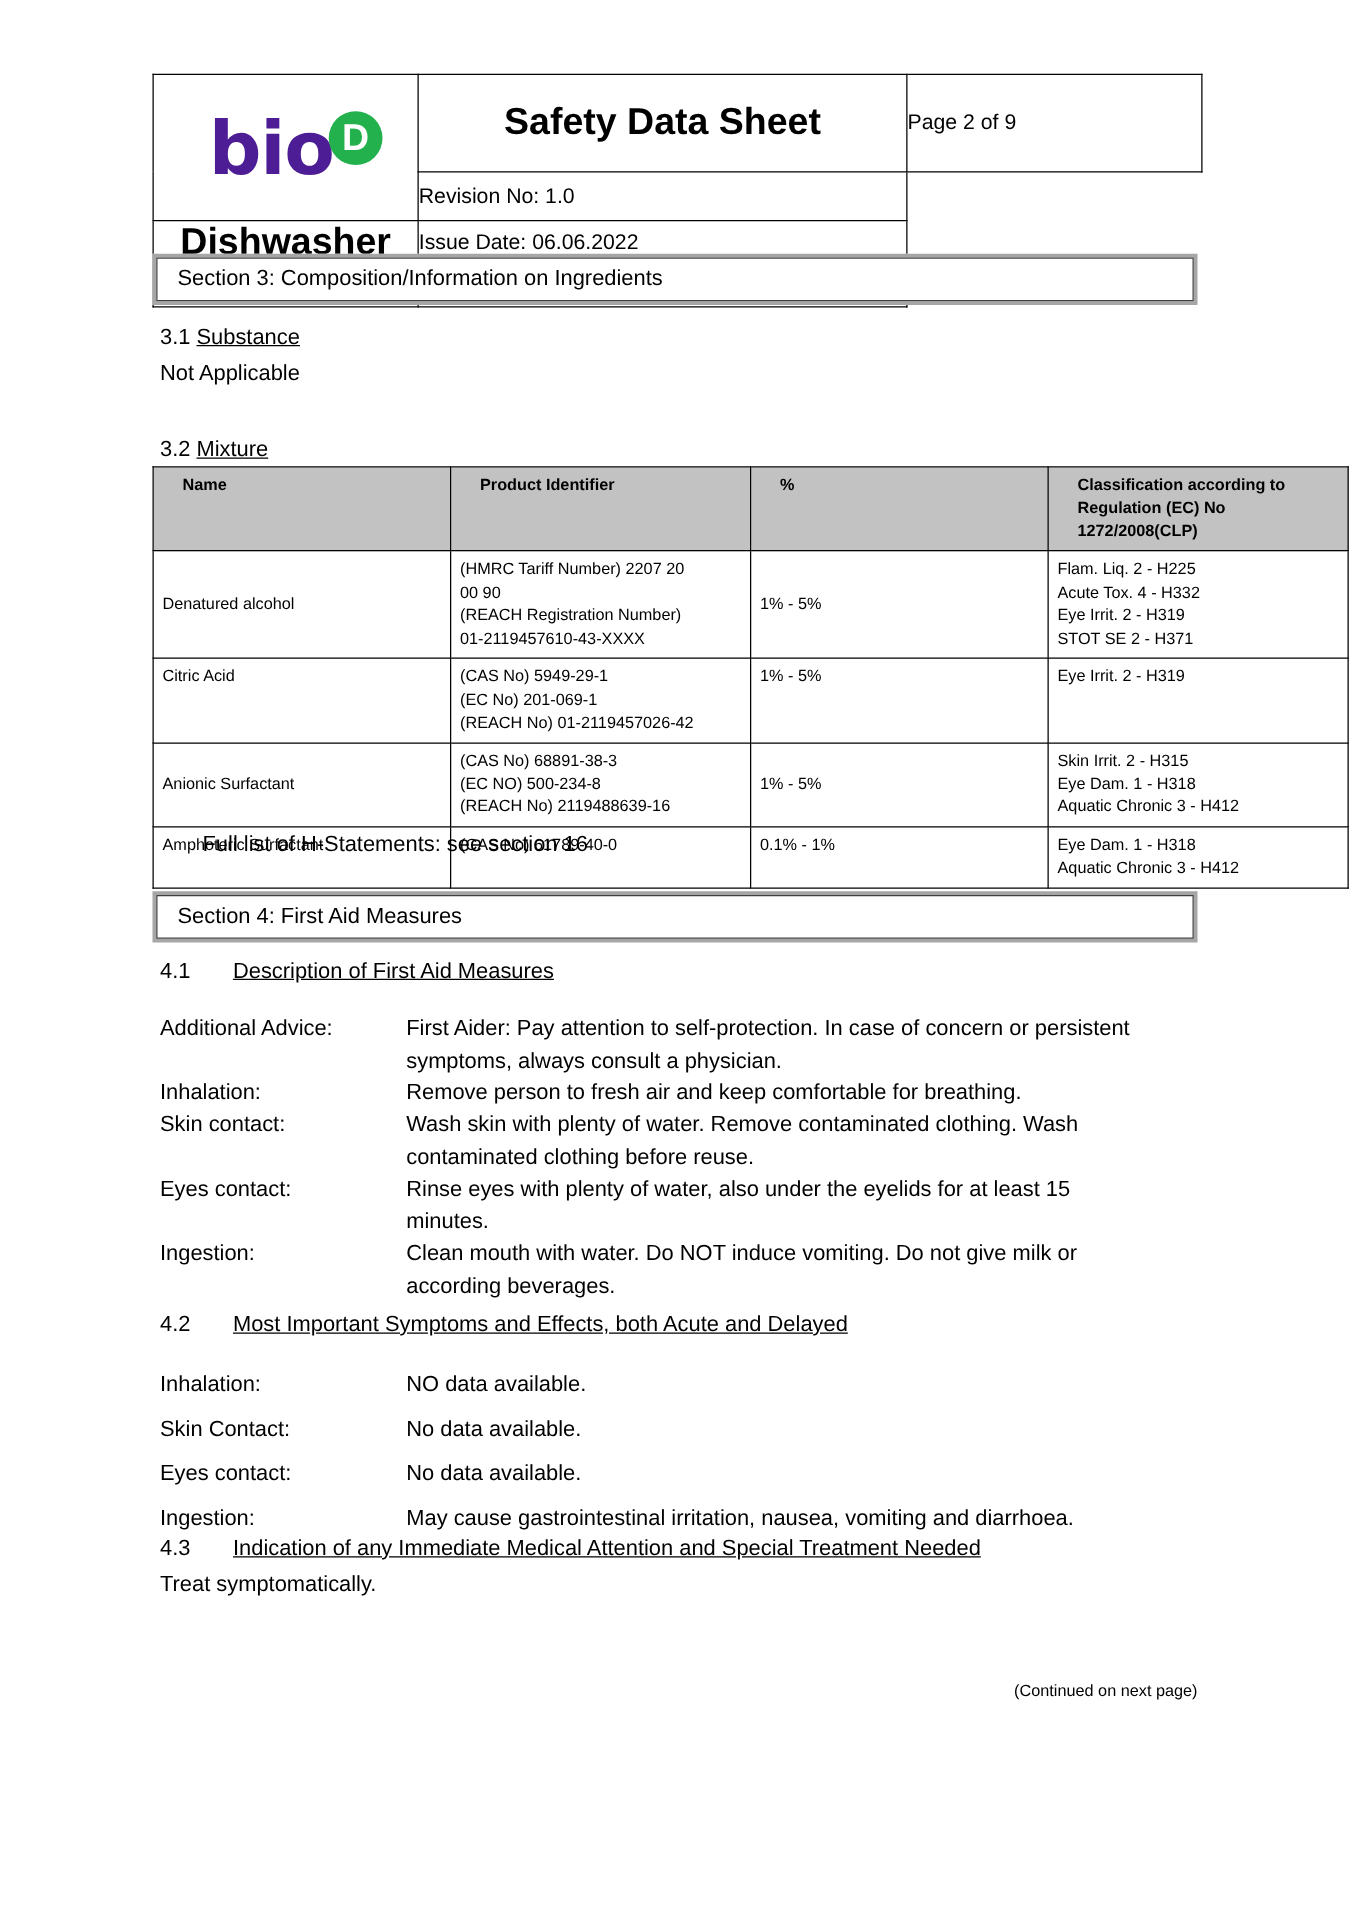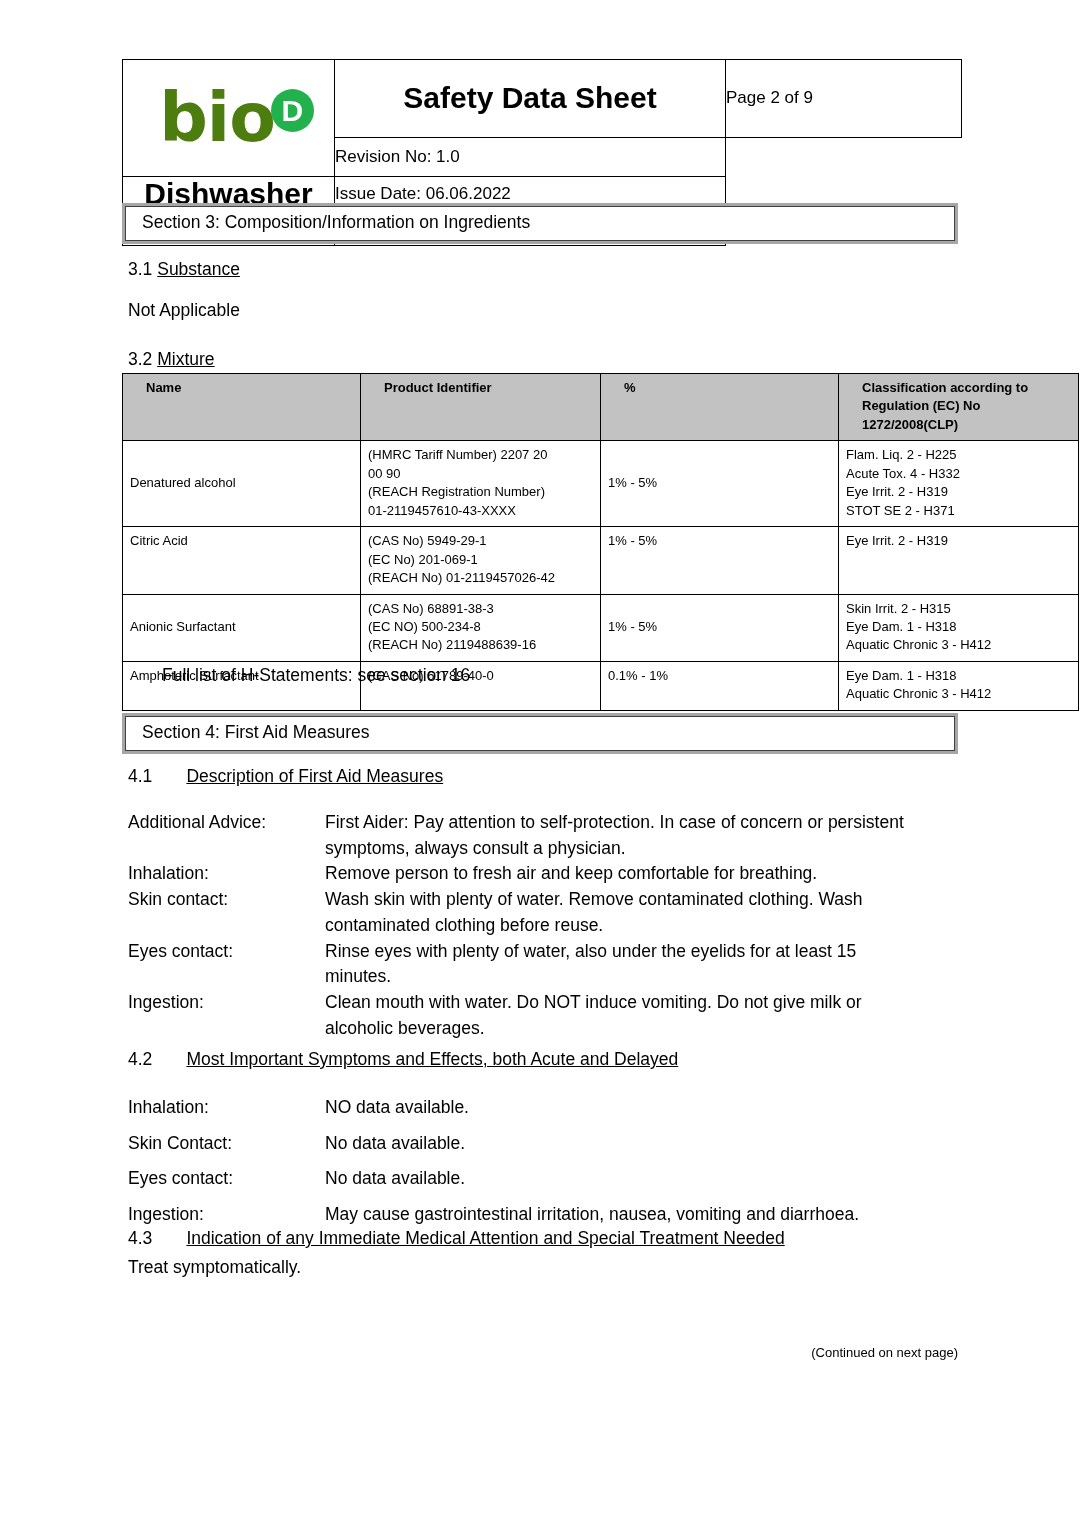--- a/index.html
+++ b/index.html
@@ -45,24 +45,24 @@
   }
   .logo-wrap {
     display: inline-block;
     position: relative;
     line-height: 1;
     white-space: nowrap;
   }
   .logo-bio {
     font-family: "DejaVu Sans", sans-serif;
     font-weight: bold;
-    font-size: 68px;
+    font-size: 59px;
     letter-spacing: -1px;
     vertical-align: middle;
-    color: #4d7c0f;
+    color: #4c1d95;
     margin-left: 16px;
   }
   .logo-d {
     display: inline-block;
     width: 43px;
     height: 43px;
     border-radius: 50%;
     background: #22b14c;
     color: #ffffff;
     font-family: "Liberation Sans", sans-serif;
@@ -203,21 +203,21 @@
       <td class="info-cell">Supersedes: 1.2</td>
     </tr>
   </tbody>
     </table>
 
   <div class="section-bar" style="top:203px;">
     <div class="section-bar-inner">Section 3: Composition/Information on Ingredients</div>
   </div>
 
   <div class="txt" style="left:128px; top:258px;"><span>3.1</span> <span class="u">Substance</span></div>
-  <div class="txt" style="left:128px; top:299px;">Not Applicable</div>
+  <div class="txt" style="left:128px; top:287px;">Not Applicable</div>
 
   <div class="txt" style="left:128px; top:348px;"><span>3.2</span> <span class="u">Mixture</span></div>
 
   <table class="ing-table">
     <thead>
       <tr>
         <th class="col-name">Name</th>
         <th class="col-pid">Product Identifier</th>
         <th class="col-pct">%</th>
         <th class="col-class">
@@ -312,21 +312,21 @@
       <span class="fa-value">contaminated clothing before reuse.</span>
     </div>
     <div class="fa-row">
       <span class="fa-label">Eyes contact:</span>
       <span class="fa-value">Rinse eyes with plenty of water, also under the eyelids for at least 15</span>
       <span class="fa-value">minutes.</span>
     </div>
     <div class="fa-row">
       <span class="fa-label">Ingestion:</span>
       <span class="fa-value">Clean mouth with water.   Do NOT induce vomiting.  Do not give milk or</span>
-      <span class="fa-value">alcoholic beverages.</span>
+      <span class="fa-value">according beverages.</span>
     </div>
   </div>
 
   <div class="txt" style="left:128px; top:1048px;"><span>4.2</span>       <span class="u">Most Important Symptoms and Effects, both Acute and Delayed</span></div>
 
   <div class="fa-block" style="top:1095px;">
     <div class="fa-row fa-row-sp">
       <span class="fa-label">Inhalation:</span>
       <span class="fa-value">NO data available.</span>
     </div>

